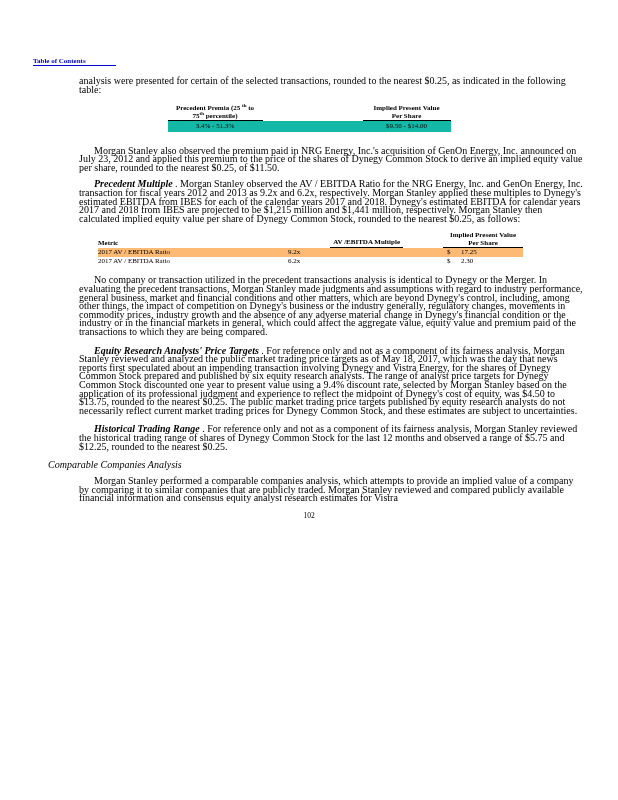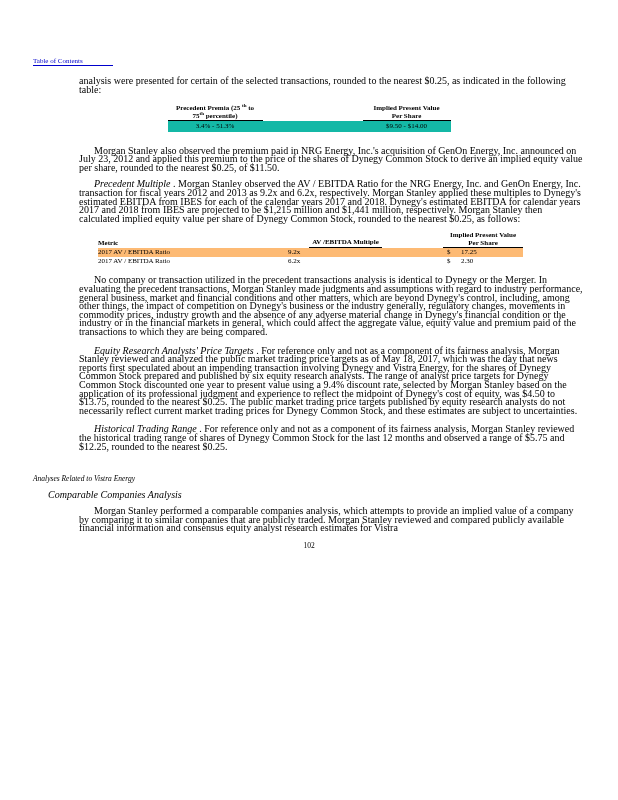--- a/index.html
+++ b/index.html
@@ -6,56 +6,56 @@
   html, body { background: #ffffff; }
   body {
     width: 618px; height: 800px;
     font-family: "Liberation Serif", "DejaVu Serif", serif;
     color: #000; overflow: hidden;
   }
   .page { padding: 47px 33px 0 33px; }
 
   .toc-link {
     display: inline-block;
-    font-size: 7px; font-weight: normal;
+    font-size: 7px; font-weight: bold;
     color: #0000cc; text-decoration: none;
     border-bottom: 1px solid #0000cc;
     padding-right: 30px;
     cursor: pointer;
     margin-top: 10px;
   }
 
   p.body-text {
     font-size: 10px; line-height: 8.6px;
     margin-bottom: 8px;
     text-align: left;
     margin-left: 46px;
   }
   p.indent { text-indent: 15px; }
-  .lead-italic { font-style: italic; }
+  .lead-italic { font-style: italic; font-weight: bold; }
 
   
   table { border-collapse: collapse; }
   .t1 { margin: 10px auto 15px auto; font-size: 7px; }
   .t1 th, .t1 td { font-weight: normal; vertical-align: bottom; padding: 0 2px; }
   .t1 .hdr { font-weight: bold; text-align: center; line-height: 8px; }
   .t1 .hdr-underline { border-bottom: 1px solid #000; }
   .t1 .c1 { width: 95px; }
   .t1 .gap { width: 100px; }
   .t1 .c2 { width: 88px; }
   .t1 td.val { text-align: center; padding-top: 1px; padding-bottom: 1px; line-height: 8.5px; }
   sup { font-size: 5px; vertical-align: super; line-height: 0; }
 
   
   .t2 { margin: 4px 0 10px 65px; font-size: 7px; width: 425px; }
   .t2 th, .t2 td { font-weight: normal; vertical-align: bottom; line-height: 9px; }
   .t2 .hdr { font-weight: bold; }
   .t2 .col-metric { width: 190px; text-align: left; }
   .t2 .col-mult { width: 115px; }
-  .t2 th.col-mult { text-align: center; }
+  .t2 th.col-mult { text-align: right; }
   .t2 td.col-mult { text-align: left; padding-right: 20px; }
   .t2 .col-gap { width: 40px; }
   .t2 .col-dollar { width: 18px; text-align: left; padding-left: 4px; }
   .t2 .col-val { width: 62px; padding-right: 8px; }
   .t2 .hdr-underline { border-bottom: 1px solid #000; }
   .t2 .center-two-line { text-align: center; line-height: 8px; }
   .t2 span.u { display: inline-block; border-bottom: 1px solid #000; padding: 0 3px; }
 
   
   .section-heading {
@@ -130,21 +130,20 @@
     </tr>
   </tbody>
     </table>
 
   <p class="body-text indent">No company or transaction utilized in the precedent transactions analysis is identical to Dynegy or the Merger. In evaluating the precedent transactions, Morgan Stanley made judgments and assumptions with regard to industry performance, general business, market and financial conditions and other matters, which are beyond Dynegy's control, including, among other things, the impact of competition on Dynegy's business or the industry generally, regulatory changes, movements in commodity prices, industry growth and the absence of any adverse material change in Dynegy's financial condition or the industry or in the financial markets in general, which could affect the aggregate value, equity value and premium paid of the transactions to which they are being compared.</p>
 
   <p class="body-text indent" style="margin-top:10px;"><span class="lead-italic">Equity Research Analysts' Price Targets</span><span> . For reference only and not as a component of its fairness analysis, Morgan Stanley reviewed and analyzed the public market trading price targets as of May 18, 2017, which was the day that news reports first speculated about an impending transaction involving Dynegy and Vistra Energy, for the shares of Dynegy Common Stock prepared and published by six equity research analysts. The range of analyst price targets for Dynegy Common Stock discounted one year to present value using a 9.4% discount rate, selected by Morgan Stanley based on the application of its professional judgment and experience to reflect the midpoint of Dynegy's cost of equity, was $4.50 to $13.75, rounded to the nearest $0.25. The public market trading price targets published by equity research analysts do not necessarily reflect current market trading prices for Dynegy Common Stock, and these estimates are subject to uncertainties.</span></p>
 
   <p class="body-text indent" style="margin-top:10px;"><span class="lead-italic">Historical Trading Range</span><span> . For reference only and not as a component of its fairness analysis, Morgan Stanley reviewed the historical trading range of shares of Dynegy Common Stock for the last 12 months and observed a range of $5.75 and $12.25, rounded to the nearest $0.25.</span></p>
 
-  <div class="section-heading">Analyses Related to Vistra Energy</div>
 
   <div class="sub-heading">Comparable Companies Analysis</div>
 
   <p class="body-text indent">Morgan Stanley performed a comparable companies analysis, which attempts to provide an implied value of a company by comparing it to similar companies that are publicly traded. Morgan Stanley reviewed and compared publicly available financial information and consensus equity analyst research estimates for Vistra</p>
 
   <div class="page-number">102</div>
 
 </div>
 
 </body></html>

